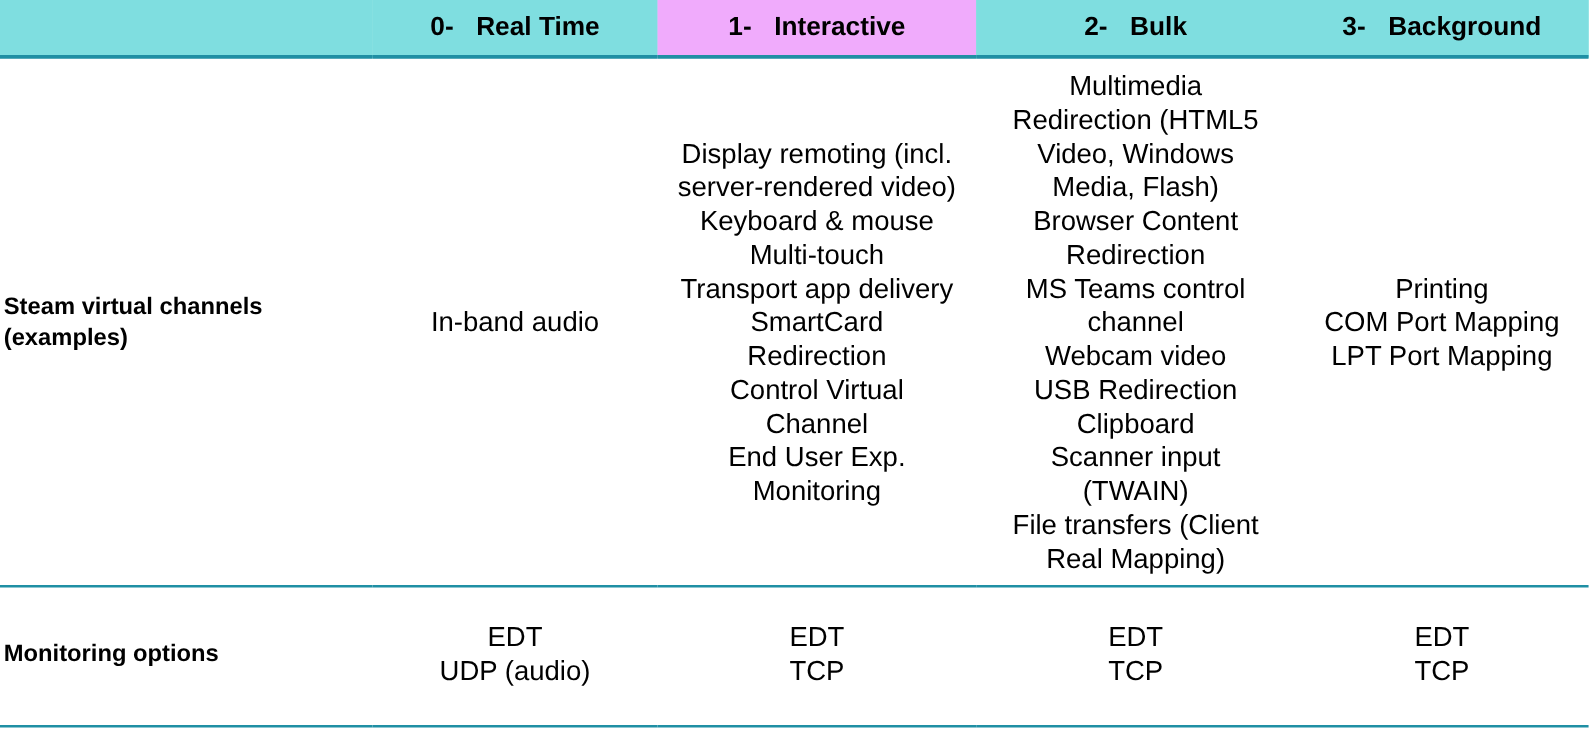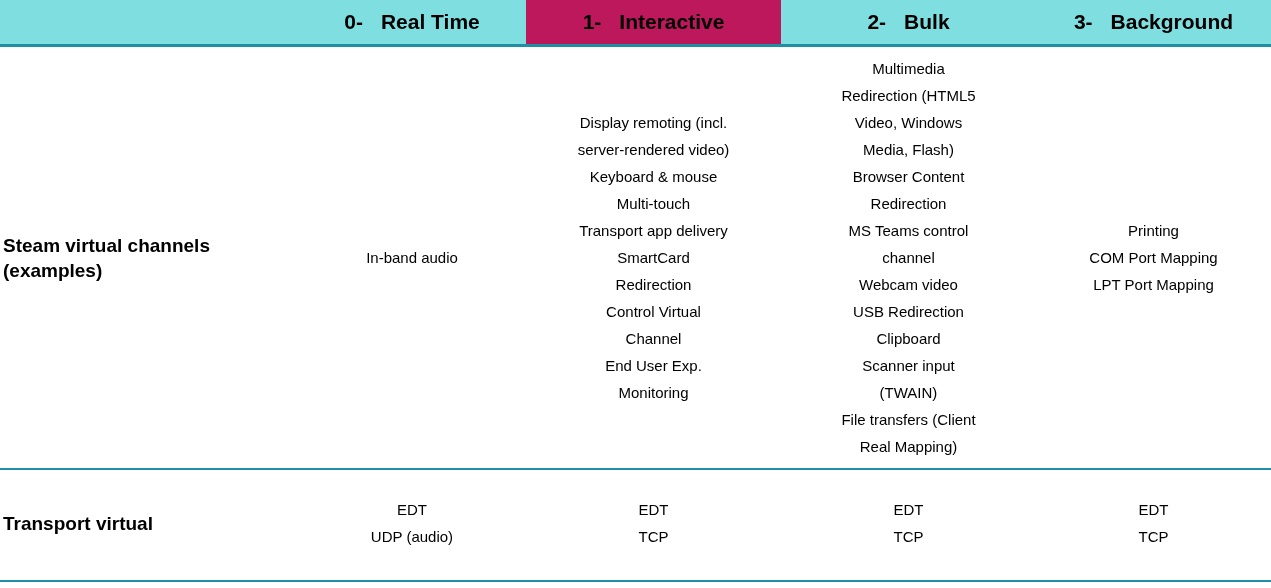--- a/index.html
+++ b/index.html
@@ -58,21 +58,21 @@
   }
   .hdr-text {
     display: inline-block;
   }
 
   
   tbody td {
     padding: 0;
     margin: 0;
     vertical-align: middle;
-    font-size: 15px;
+    font-size: 22px;
     line-height: 27px;
     text-align: center;
     color: #000000;
   }
 
   tr.row-channels td {
     padding-top: 8px;
     padding-bottom: 8px;
     border-bottom: 2px solid #1F8FA4;
   }
@@ -118,21 +118,21 @@
       <col class="c4">
     </colgroup>
     <thead>
       <tr class="header-row">
         <th class="col-label" style="background: rgb(127, 222, 224); border-bottom-color: rgb(31, 143, 164);"></th>
         <th style="background: rgb(127, 222, 224); border-bottom-color: rgb(31, 143, 164);">
           <span class="hdr-inner">
             <span class="hdr-num">0-</span><span class="hdr-text">Real Time</span>
           </span>
         </th>
-        <th style="background: #be185d; border-bottom-color: rgb(31, 143, 164);">
+        <th style="background: #f0abfc; border-bottom-color: rgb(31, 143, 164);">
           <span class="hdr-inner">
             <span class="hdr-num">1-</span><span class="hdr-text">Interactive</span>
           </span>
         </th>
         <th style="background: rgb(127, 222, 224); border-bottom-color: rgb(31, 143, 164);">
           <span class="hdr-inner">
             <span class="hdr-num">2-</span><span class="hdr-text">Bulk</span>
           </span>
         </th>
         <th style="background: rgb(127, 222, 224); border-bottom-color: rgb(31, 143, 164);">
@@ -193,21 +193,21 @@
           <span class="cell-lines">
               <span class="line">Printing</span>
               <span class="line">COM Port Mapping</span>
               <span class="line">LPT Port Mapping</span>
             </span>
         </td>
       </tr>
       <tr class="row-transport">
         <td class="rowhead" style="border-bottom-color: rgb(31, 143, 164);">
           <span class="cell-lines">
-              <span class="line">Transport virtual</span>
+              <span class="line">Monitoring options</span>
             </span>
         </td>
         <td style="border-bottom-color: rgb(31, 143, 164);">
           <span class="cell-lines">
               <span class="line">EDT</span>
               <span class="line">UDP (audio)</span>
             </span>
         </td>
         <td style="border-bottom-color: rgb(31, 143, 164);">
           <span class="cell-lines">

